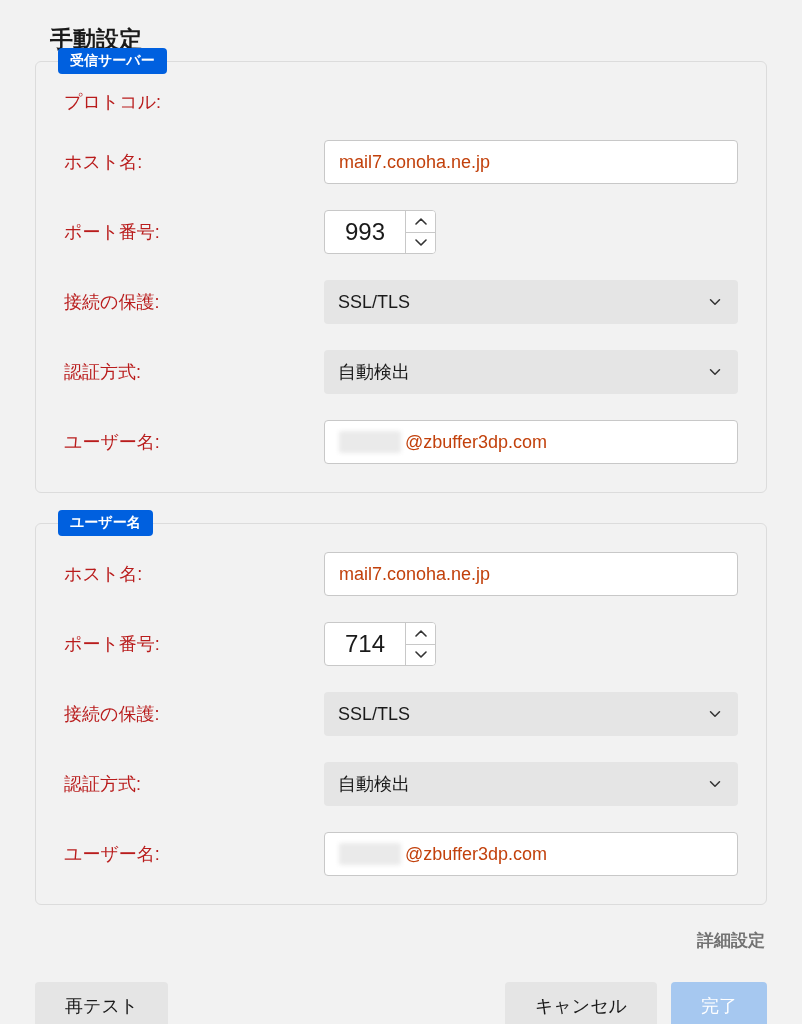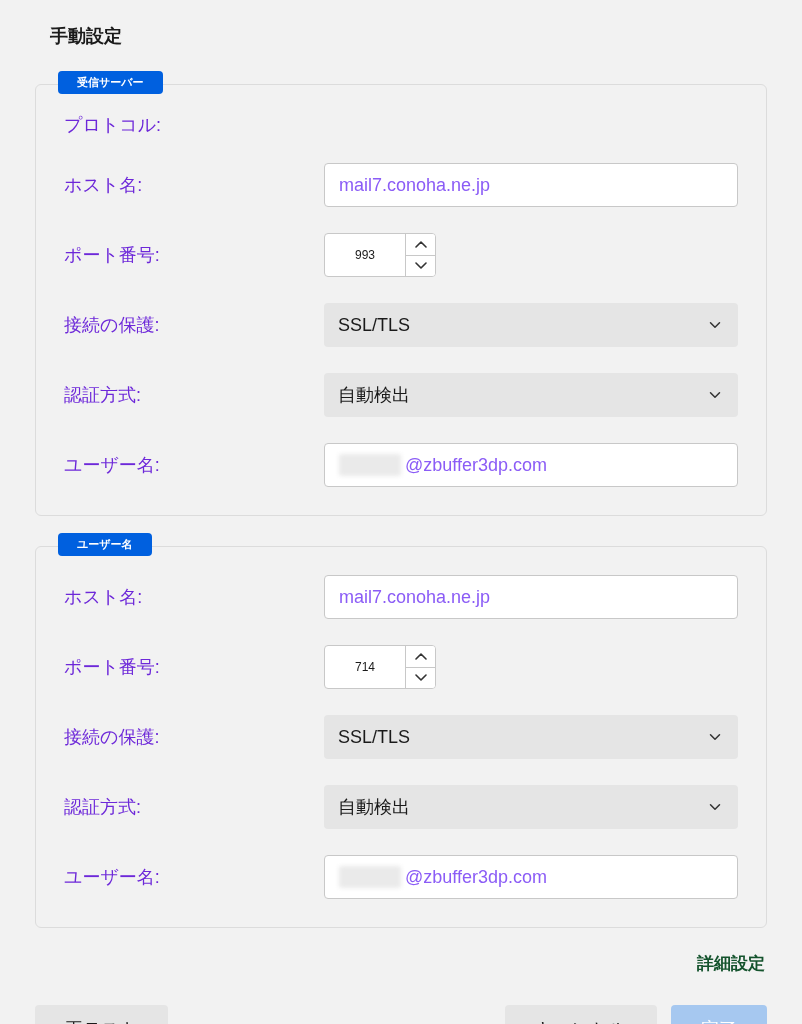--- a/index.html
+++ b/index.html
@@ -7,51 +7,51 @@
     width: 802px;
     height: 1024px;
     background: #f2f2f2;
     font-family: Meiryo, "Hiragino Kaku Gothic Pro", sans-serif;
     font-size: 18px;
     color: #1a1a1a;
     padding: 10px 35px 30px 35px;
   }
   .heading {
     font-weight: bold;
-    font-size: 18px;
-    margin: 14px 0 36px 15px;
+    font-size: 23px;
+    margin: 14px 0 6px 15px;
   }
   .fieldset {
     border: 1px solid #dcdcdc;
     border-radius: 6px;
     padding: 28px 28px 28px 28px;
     position: relative;
     margin-bottom: 30px;
     background: #f2f2f2;
   }
   .legend {
     position: absolute;
     top: -14px;
     left: 22px;
     background: #0060df;
     color: #fff;
-    font-size: 11px;
+    font-size: 14px;
     font-weight: bold;
-    padding: 4px 19px;
+    padding: 4px 12px;
     border-radius: 4px;
   }
   .row {
     display: flex;
     align-items: center;
     margin-bottom: 26px;
   }
   .row:last-child { margin-bottom: 0; }
   .label {
     width: 260px;
-    color: #6d28d9;
+    color: #b91c1c;
     font-size: 18px;
   }
   .control { flex: 1; }
   .select {
     position: relative;
     height: 44px;
     background: #e5e5e5;
     border-radius: 4px;
     display: flex;
     align-items: center;
@@ -67,21 +67,21 @@
   .textinput {
     width: 100%;
     height: 44px;
     background: #fff;
     border: 1px solid #c8c8c8;
     border-radius: 4px;
     padding: 0 14px;
     display: flex;
     align-items: center;
     font-size: 18px;
-    color: #8b5cf6;
+    color: #c2410c;
   }
   .textinput .blur {
     display: inline-block;
     width: 62px;
     height: 22px;
     background: #eaeaea;
     filter: blur(2px);
     margin-right: 4px;
     border-radius: 2px;
   }
@@ -93,40 +93,40 @@
     border-radius: 4px;
     overflow: hidden;
     width: 112px;
     background: #fff;
   }
   .spin-val {
     flex: 1;
     display: flex;
     align-items: center;
     justify-content: center;
-    font-size: 12px;
+    font-size: 24px;
   }
   .spin-btns {
     width: 30px;
     display: flex;
     flex-direction: column;
     border-left: 1px solid #c8c8c8;
   }
   .spin-btn {
     flex: 1;
     display: flex;
     align-items: center;
     justify-content: center;
     background: #fff;
     cursor: pointer;
   }
   .spin-btn:first-child { border-bottom: 1px solid #c8c8c8; }
   .adv-link {
     text-align: right;
-    color: #14532d;
+    color: #737373;
     font-weight: bold;
     font-size: 17px;
     margin: -6px 2px 30px 0;
     cursor: pointer;
   }
   .footer {
     display: flex;
     align-items: center;
     gap: 14px;
   }

